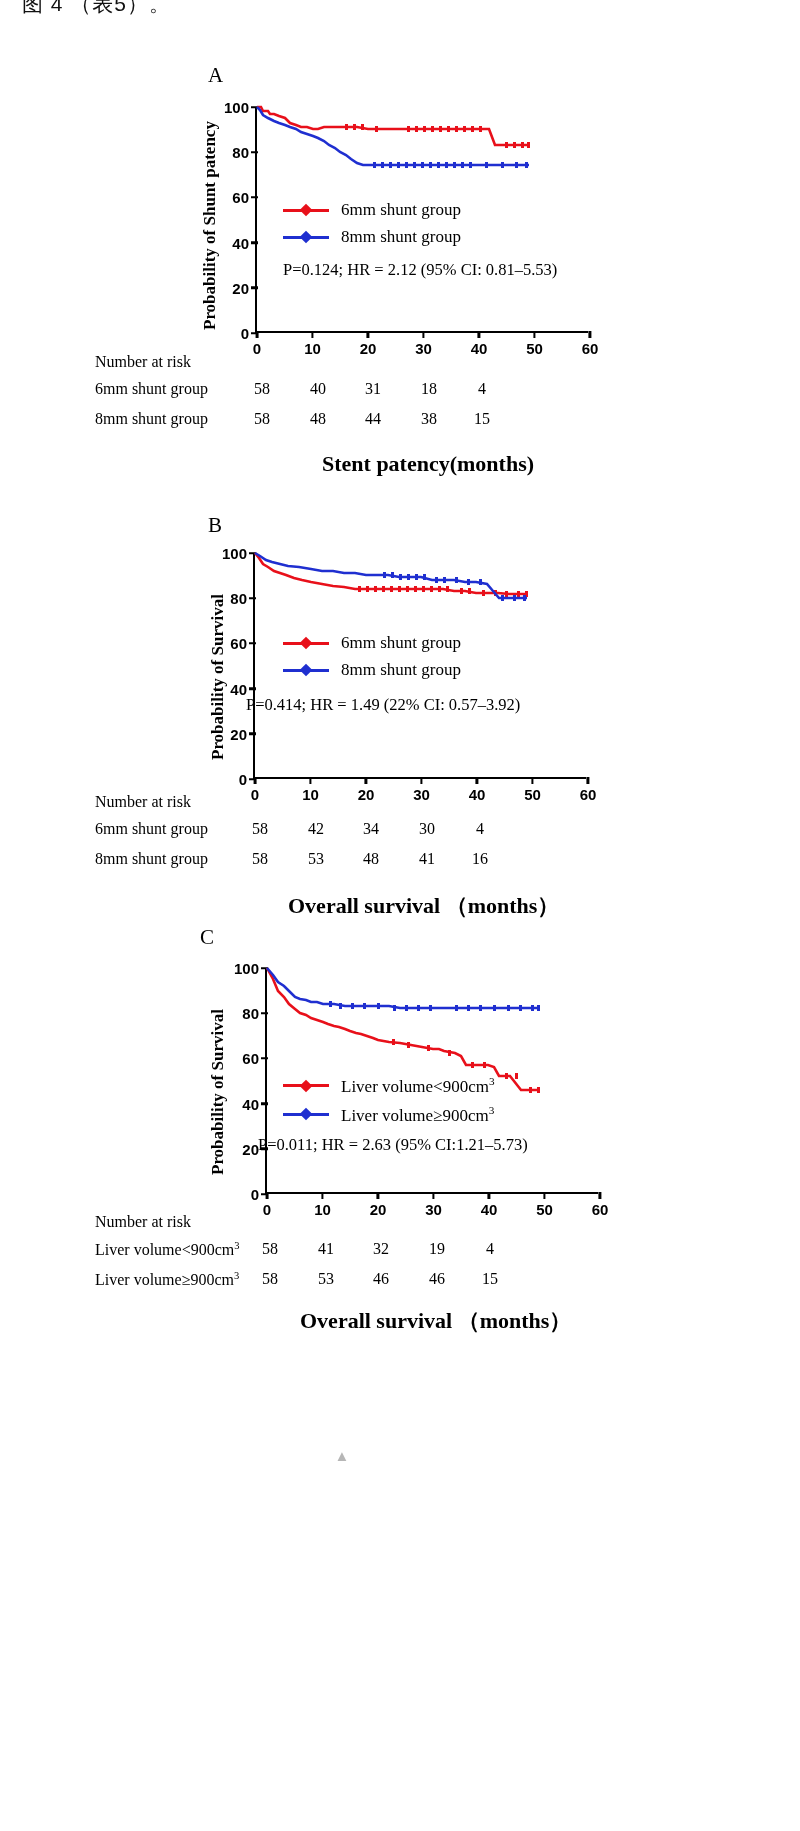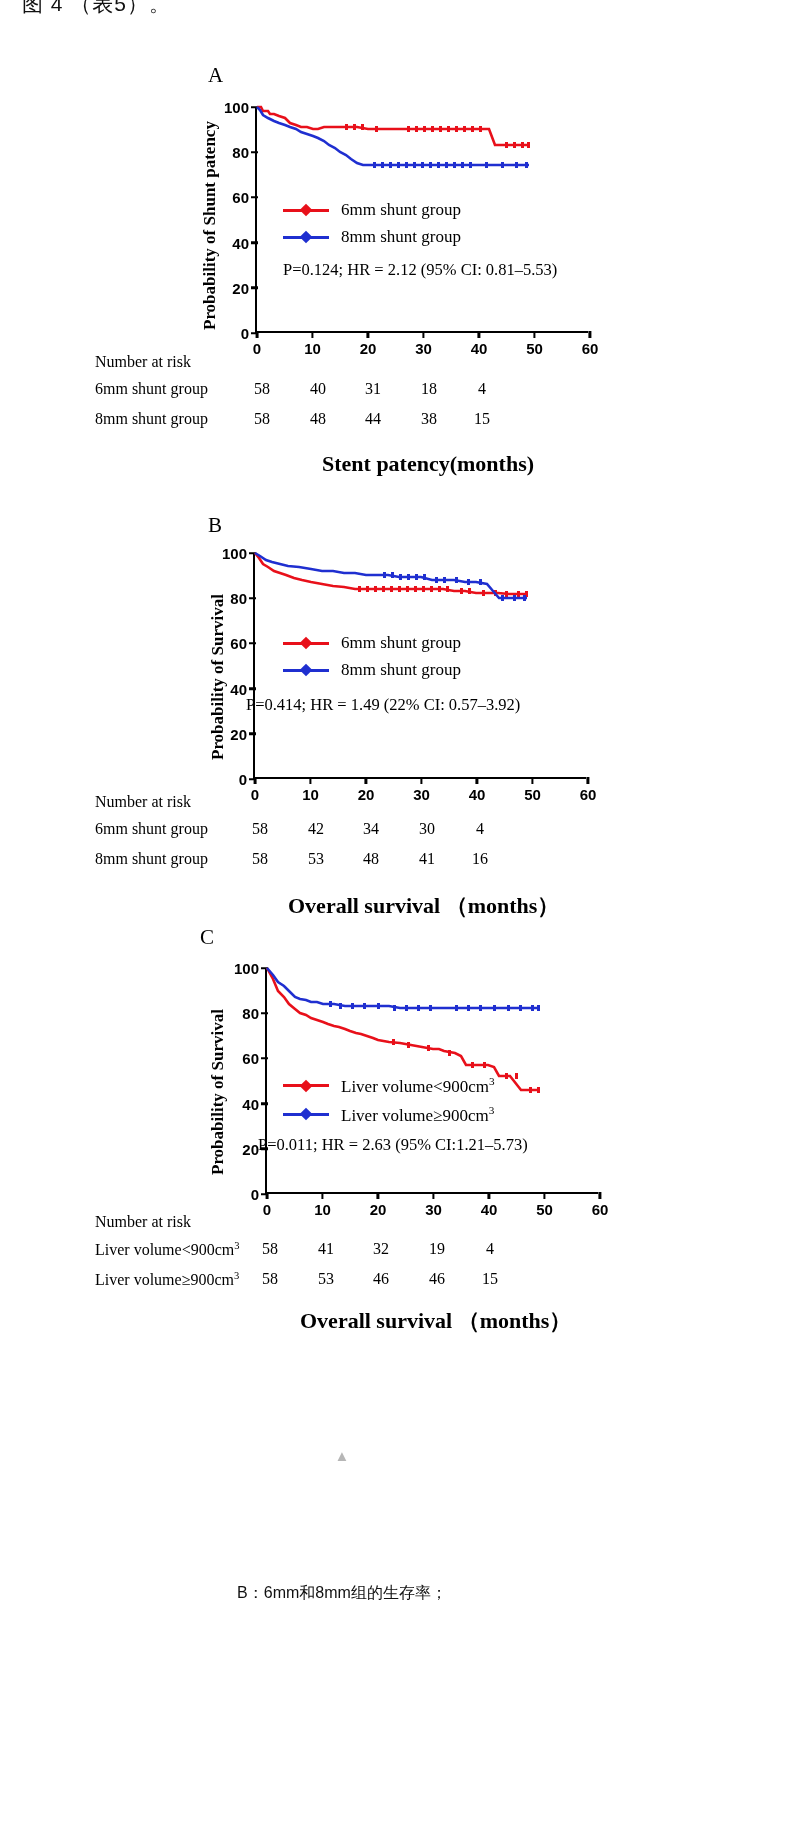--- a/index.html
+++ b/index.html
@@ -418,15 +418,14 @@
       <div class="risk-val" style="left:437px;top:57px;">46</div>
       <div class="risk-val" style="left:490px;top:57px;">15</div>
     </div>
 
     <div class="xlabel" style="left:300px;top:373px;">Overall survival （months）</div>
   </div>
 
   <div class="caption-arrow" style="top:1448px;">▲</div>
 
 
-  <div class="caption-line" style="top:1583px;">B：6mm和8mm组的生存率；</div>
 
 </div>
 
 </body></html>

